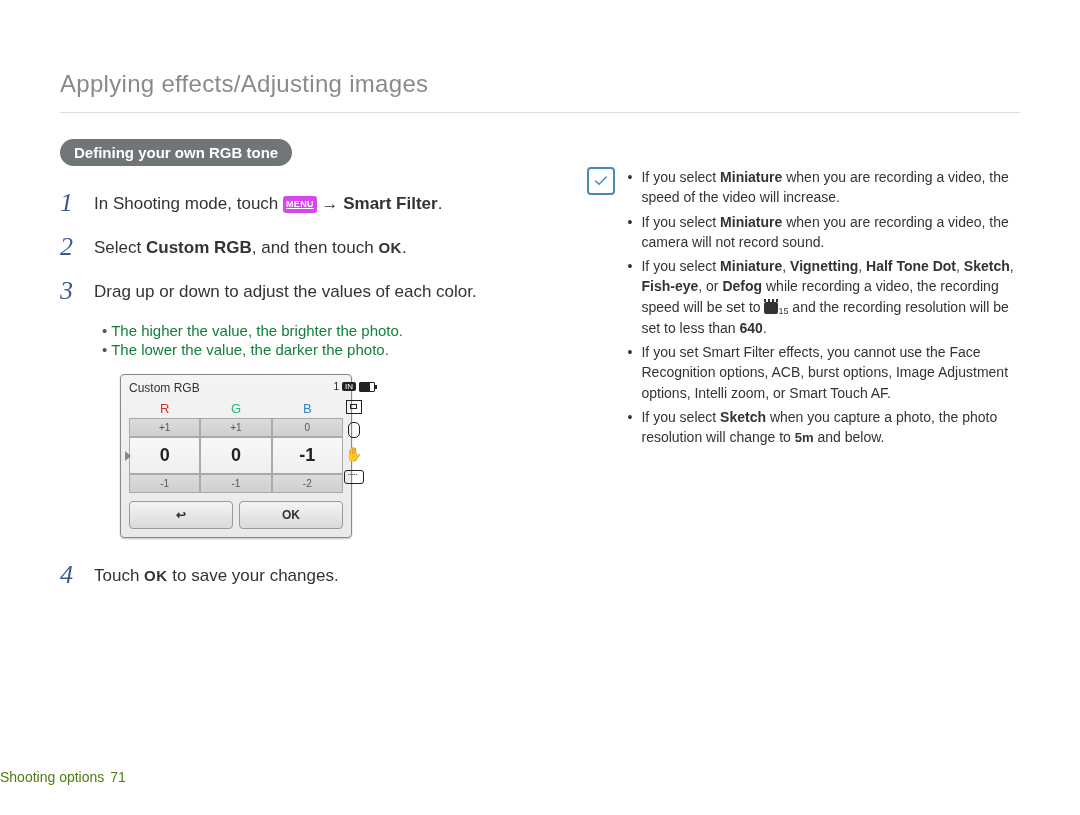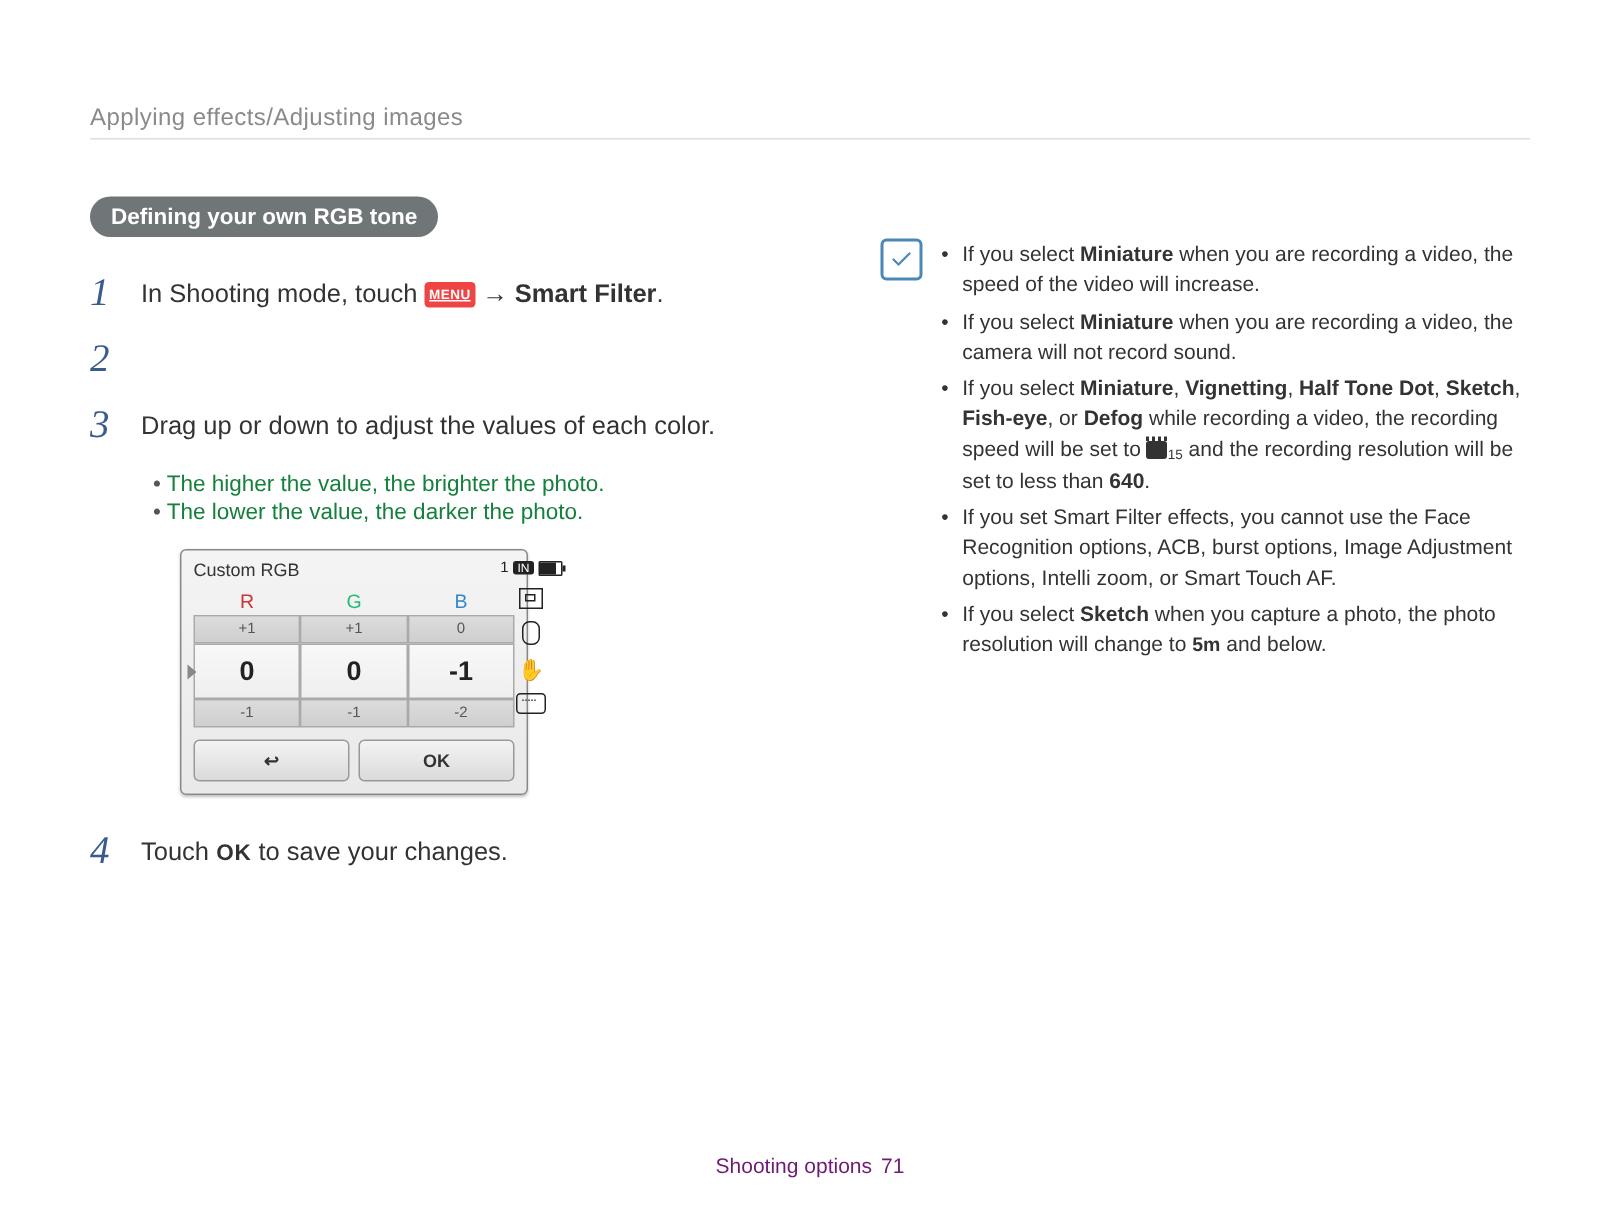--- a/index.html
+++ b/index.html
@@ -11,25 +11,25 @@
     color: #333;
     background: #fff;
     box-sizing: border-box;
   }
   .page {
     padding: 70px 60px 20px 60px;
     box-sizing: border-box;
   }
   .breadcrumb {
     color: #8a8a8a;
-    font-size: 16px;
+    font-size: 24px;
     font-weight: 300;
     border-bottom: 1px solid #ddd;
-    padding-bottom: 4px;
-    margin-bottom: 38px;
+    padding-bottom: 14px;
+    margin-bottom: 26px;
     letter-spacing: 0.3px;
   }
   .columns {
     display: flex;
     gap: 36px;
   }
   .col-left { width: 500px; }
   .col-right { width: 440px; }
   .pill {
     display: inline-block;
@@ -67,21 +67,21 @@
     color: #15803d;
   }
   .sub-bullets li::before {
     content: "• ";
     color: #555;
   }
   .sub-bullets li { margin-bottom: 2px; }
 
   .menu-chip {
     display: inline-block;
-    background: #ef4444;
+    background: #d946ef;
     color: #fff;
     font-size: 9px;
     font-weight: bold;
     padding: 2px 3px;
     border-radius: 3px;
     vertical-align: 2px;
     letter-spacing: 0.3px;
     text-decoration: underline;
   }
   .ok-inline { font-weight: bold; font-size: 15px; letter-spacing: 0.5px; }
@@ -244,23 +244,22 @@
     background:repeating-linear-gradient(90deg,#333 0 2px,#fff 2px 4px);
   }
   .sub15{font-size:9px;vertical-align:-2px;}
   .fivem{font-weight:bold;font-size:13px;}
 
   .footer {
     position: absolute;
     bottom: 30px;
     left: 0;
     width: 1080px;
-    text-align: center;
     font-size: 14px;
-    color: #701a75;
+    color: #4d7c0f;
   }
   .footer .pg { margin-left: 6px; }
 </style>
 </head>
 <body>
 
 <div class="page">
   <div class="breadcrumb">Applying effects/Adjusting images</div>
 
   <div class="columns">
@@ -271,20 +270,23 @@
       <div class="step">
         <div class="step-num">1</div>
         <div class="step-text">
           <span>In Shooting mode, touch </span><span class="menu-chip">MENU</span><span class="arrow"> → </span><b>Smart Filter</b><span>.</span>
         </div>
       </div>
 
       
       <div class="step">
         <div class="step-num">2</div>
+        <div class="step-text">
+          <span>Select </span><b>Custom RGB</b><span>, and then touch </span><span class="ok-inline">OK</span><span>.</span>
+        </div>
       </div>
 
       
       <div class="step">
         <div class="step-num">3</div>
         <div class="step-text">Drag up or down to adjust the values of each color.</div>
       </div>
 
       <ul class="sub-bullets">
         <li>The higher the value, the brighter the photo.</li>

